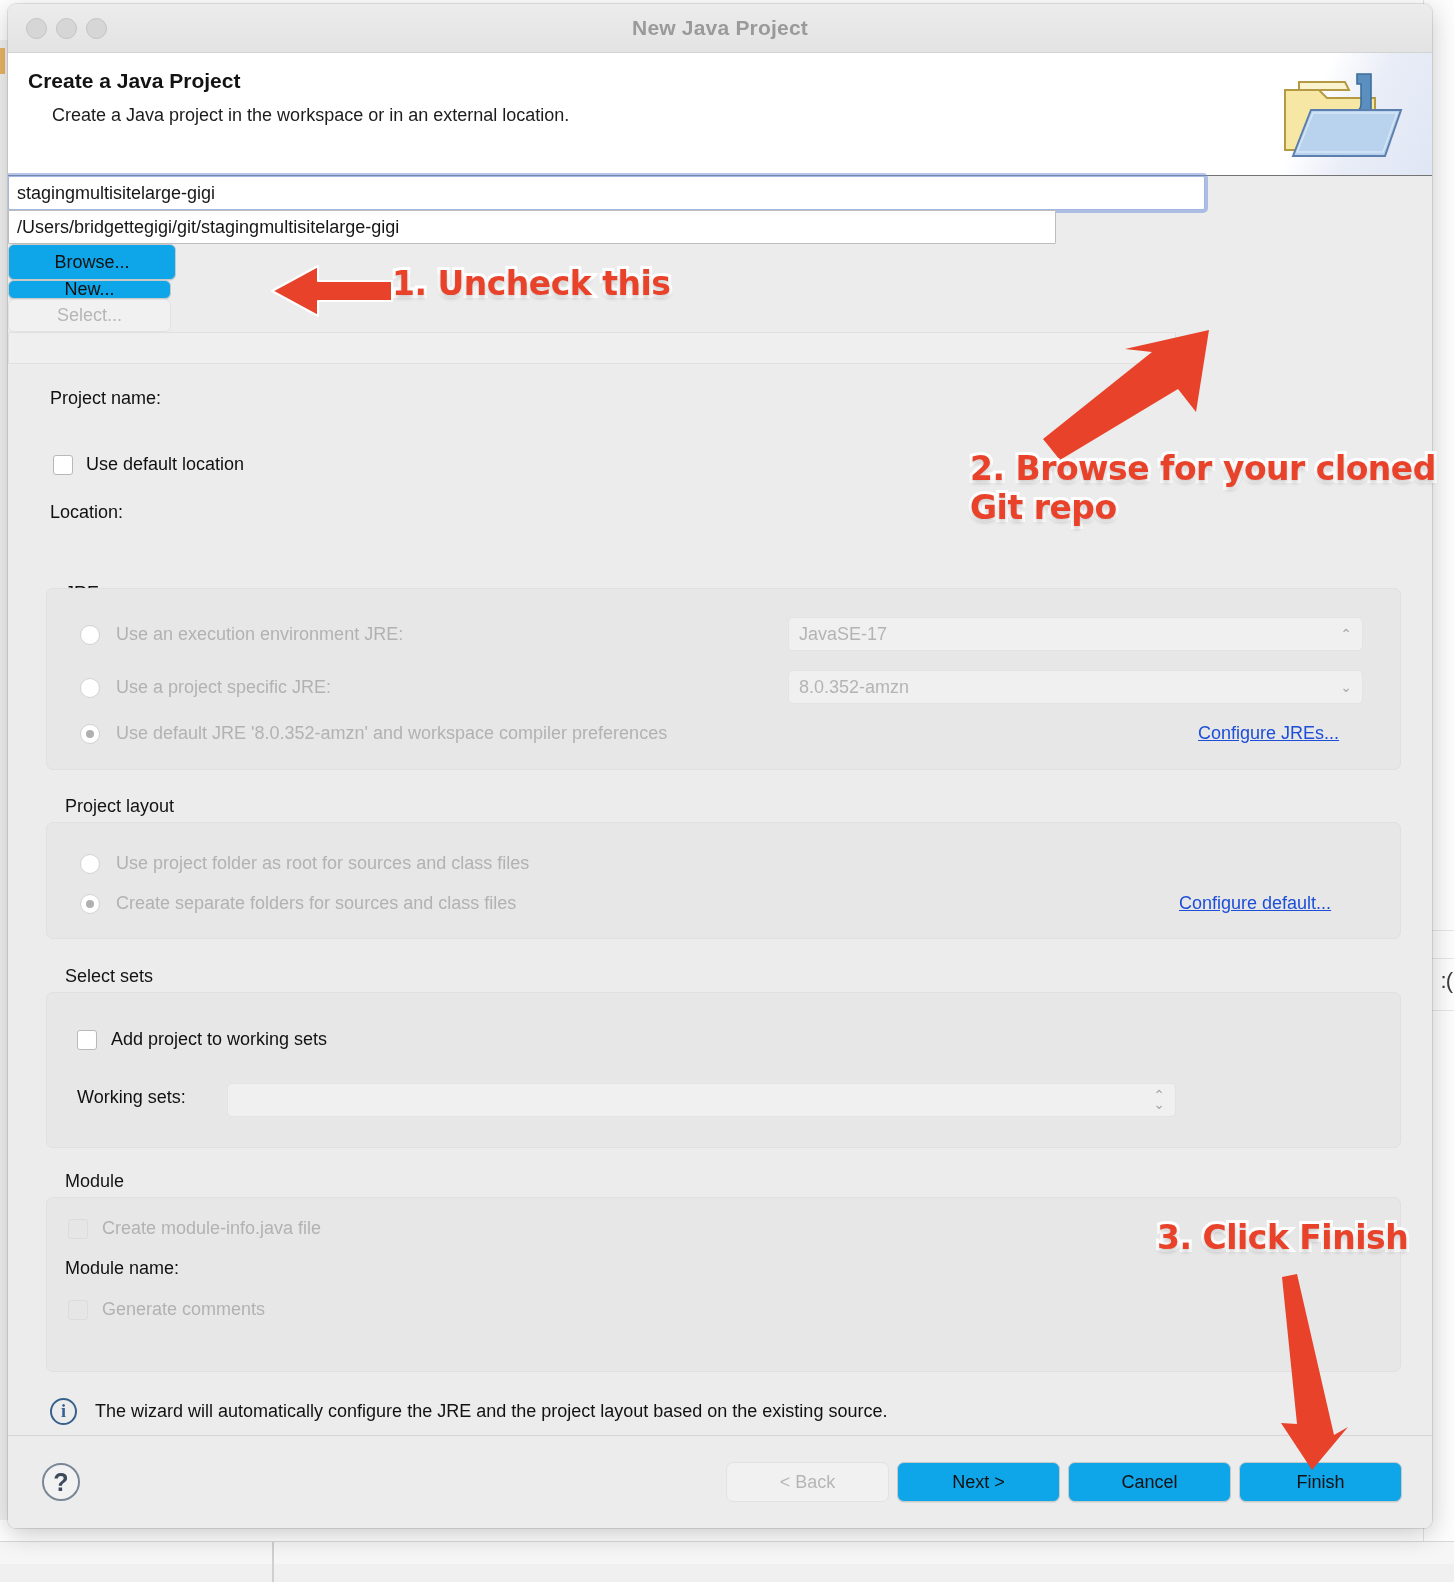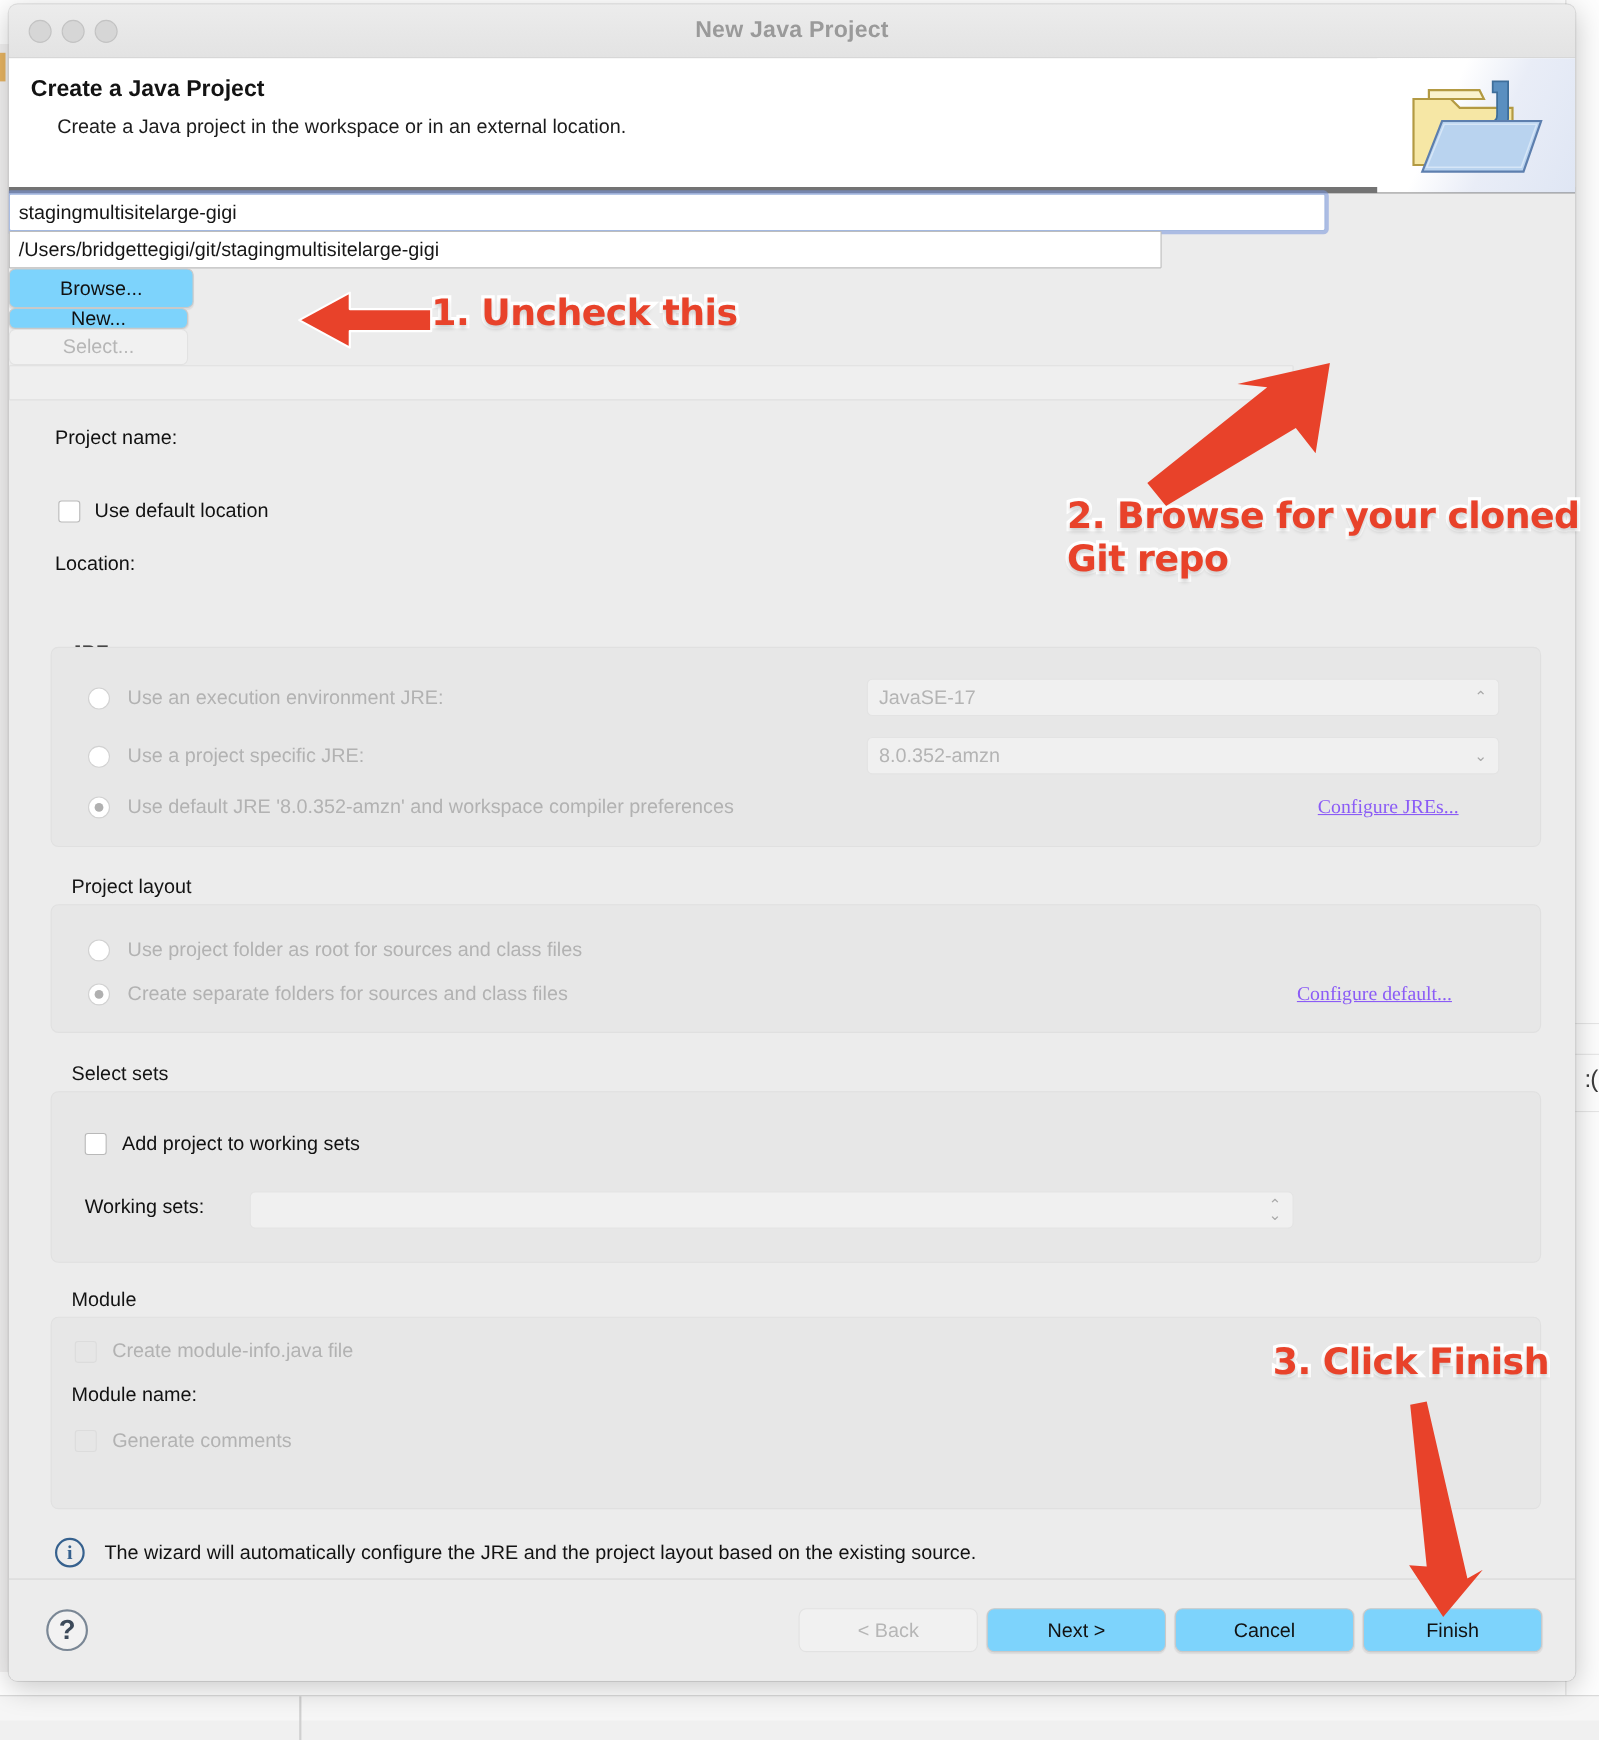--- a/index.html
+++ b/index.html
@@ -123,21 +123,21 @@
     font-weight: bold;
     color: #9a9a9a;
     letter-spacing: 0.2px;
   }
 
   
   #header {
     background: #ffffff;
     height: 123px;
     min-height: 123px;
-    border-bottom: 6px solid #737373;
+    border-bottom: 1px solid #737373;
     position: relative;
     padding: 16px 0 0 20px;
     box-sizing: border-box;
   }
   #header-title {
     font-size: 21px;
     font-weight: bold;
     color: #131313;
     margin: 0 0 12px 0;
   }
@@ -186,21 +186,21 @@
     border: 1px solid #a3b8e0;
     box-shadow: 0 0 0 3px rgba(120,150,220,0.55);
   }
   .textfield.disabled {
     background: #efefef;
     border: 1px solid #e0e0e0;
     color: #c2c2c2;
   }
 
   .btn {
-    background: #7dd3fc;
+    background: #0ea5e9;
     border: 1px solid #c9c9c9;
     border-radius: 6px;
     font-size: 18px;
     color: #111111;
     display: flex;
     align-items: center;
     justify-content: center;
     box-shadow: 0 1px 1px rgba(0,0,0,0.07);
     box-sizing: border-box;
     font-family: "Liberation Sans", sans-serif;
@@ -278,23 +278,22 @@
     font-size: 14px;
     line-height: 8px;
     color: #a8a8a8;
     display: flex;
     flex-direction: column;
   }
   .combo .arrows span { display: block; height: 9px; }
 
   .link {
     font-size: 18px;
-    color: #8b5cf6;
+    color: #1d4ed8;
     text-decoration: underline;
-    font-family: Liberation Serif, serif;
   }
 
   
   #info-row {
     position: absolute;
     left: 42px;
     top: 1222px;
     display: flex;
     align-items: center;
     gap: 18px;

